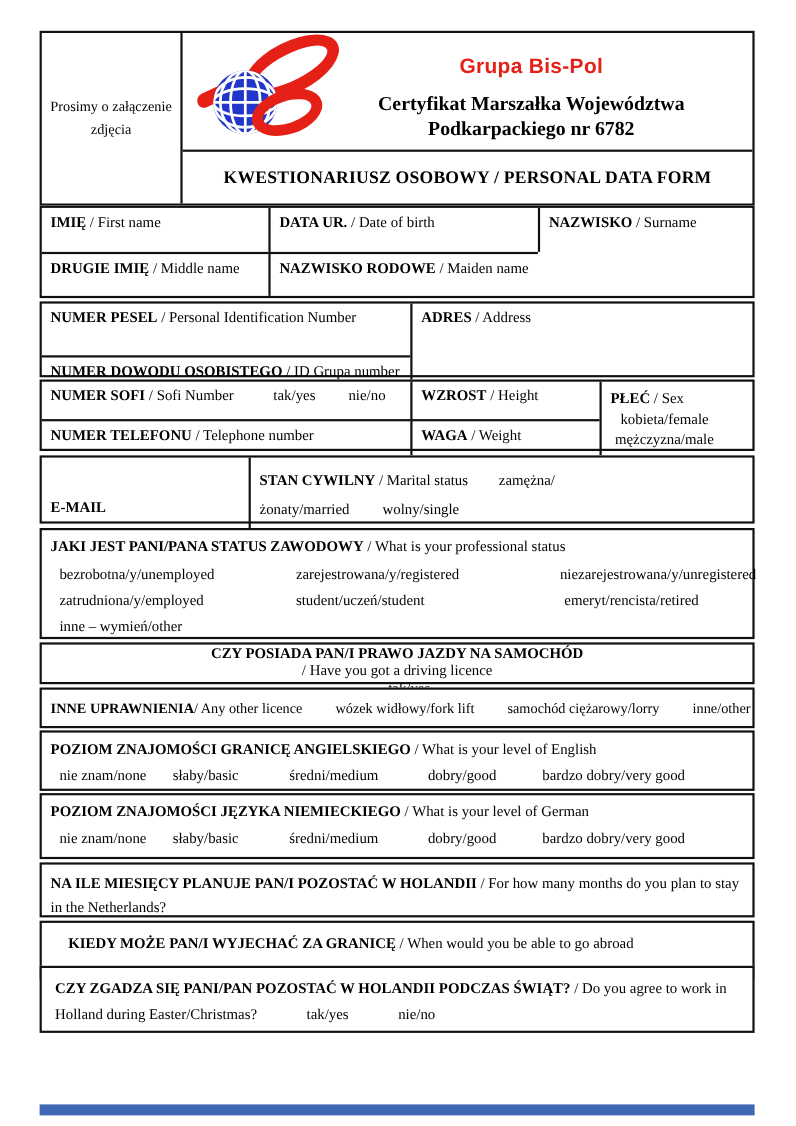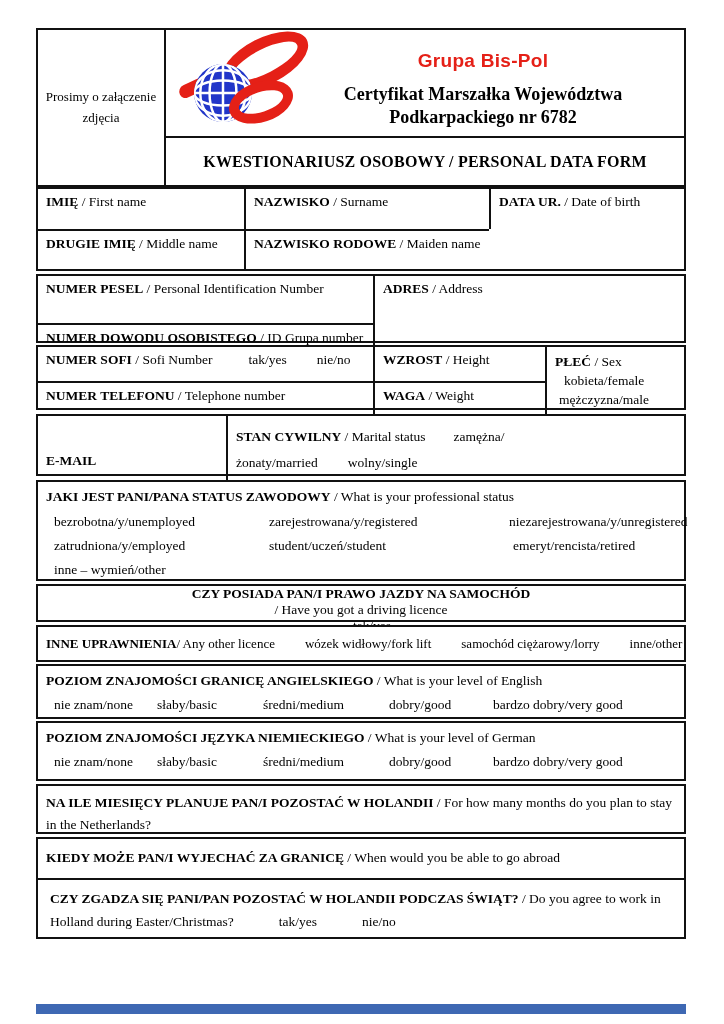--- a/index.html
+++ b/index.html
@@ -71,21 +71,21 @@
 
   #s-prof{top:480px;height:101px;padding:7px 8px;box-sizing:border-box;}
   .opt-grid3{display:grid;grid-template-columns:215px 240px 1fr;padding-left:8px;margin-top:5px;line-height:24px;}
   #s-driving{top:584px;height:38px;display:flex;align-items:center;padding:0 8px;white-space:nowrap;flex-direction:column;}
   #s-licence{top:625px;height:37px;display:flex;align-items:center;padding:0 8px;font-size:13px;white-space:nowrap;}
   .lang-sec{padding:7px 8px;box-sizing:border-box;}
   #s-english{top:664px;height:55px;}
   #s-german{top:721px;height:60px;}
   .opt-grid5{display:grid;grid-template-columns:103px 106px 126px 104px 1fr;padding-left:8px;margin-top:8px;}
   #s-months{top:784px;height:50px;padding:6px 8px;box-sizing:border-box;line-height:22px;}
-  #s-abroad{top:837px;height:54px;padding:6px 8px;box-sizing:border-box;line-height:26px;}
+  #s-abroad{top:837px;height:54px;padding:6px 24px;box-sizing:border-box;line-height:26px;}
   #s-holiday{top:878px;height:61px;padding:7px 12px;box-sizing:border-box;line-height:23px;}
 
   .footer-bar{position:absolute;left:36px;top:1004px;width:650px;height:10px;background:#3e68b3;}
 </style>
 </head>
 <body>
 
 <div id="page">
 
   <div class="sec" id="s-header">
@@ -125,22 +125,22 @@
             <div>Podkarpackiego nr 6782</div>
           </div>
         </div>
       </div>
       <div class="title-row">KWESTIONARIUSZ OSOBOWY / PERSONAL DATA FORM</div>
     </div>
   </div>
 
   <div class="sec" id="s-names">
     <div class="cell"><span class="pl">IMIĘ</span><span class="en"> / First name</span></div>
+    <div class="cell bl"><span class="pl">DATA UR.</span><span class="en"> / Date of birth</span></div>
     <div class="cell bl"><span class="pl">NAZWISKO</span><span class="en"> / Surname</span></div>
-    <div class="cell bl"><span class="pl">DATA UR.</span><span class="en"> / Date of birth</span></div>
     <div class="cell bt"><span class="pl">DRUGIE IMIĘ</span><span class="en"> / Middle name</span></div>
     <div class="cell bl bt"><span class="pl">NAZWISKO RODOWE</span><span class="en"> / Maiden name</span></div>
   </div>
 
   <div class="sec" id="s-pesel">
     <div class="pesel-left">
       <div class="cell"><span class="pl">NUMER PESEL</span><span class="en"> / Personal Identification Number</span></div>
       <div class="cell bt"><span class="pl">NUMER DOWODU OSOBISTEGO</span><span class="en"> / ID Grupa number</span></div>
     </div>
     <div class="cell bl"><span class="pl">ADRES</span><span class="en"> / Address</span></div>

